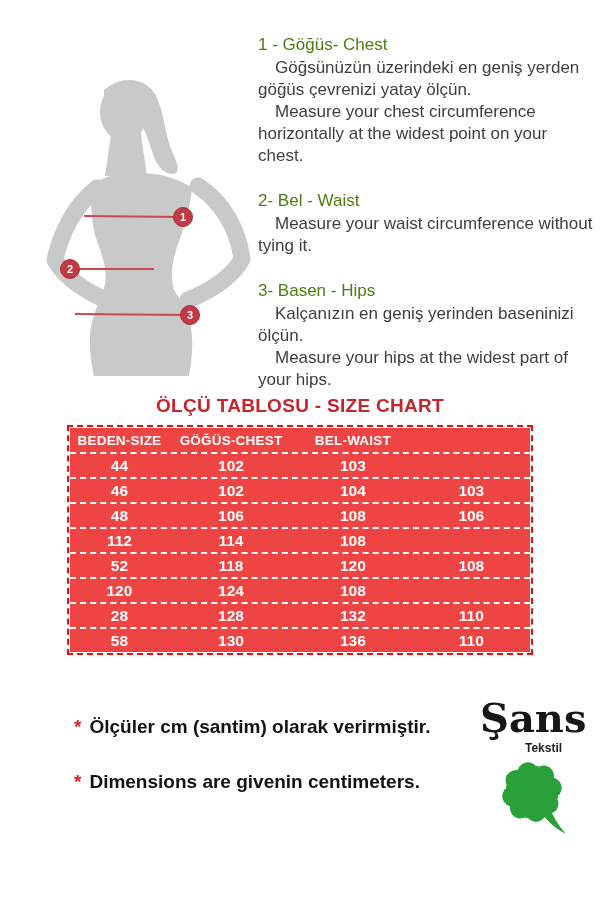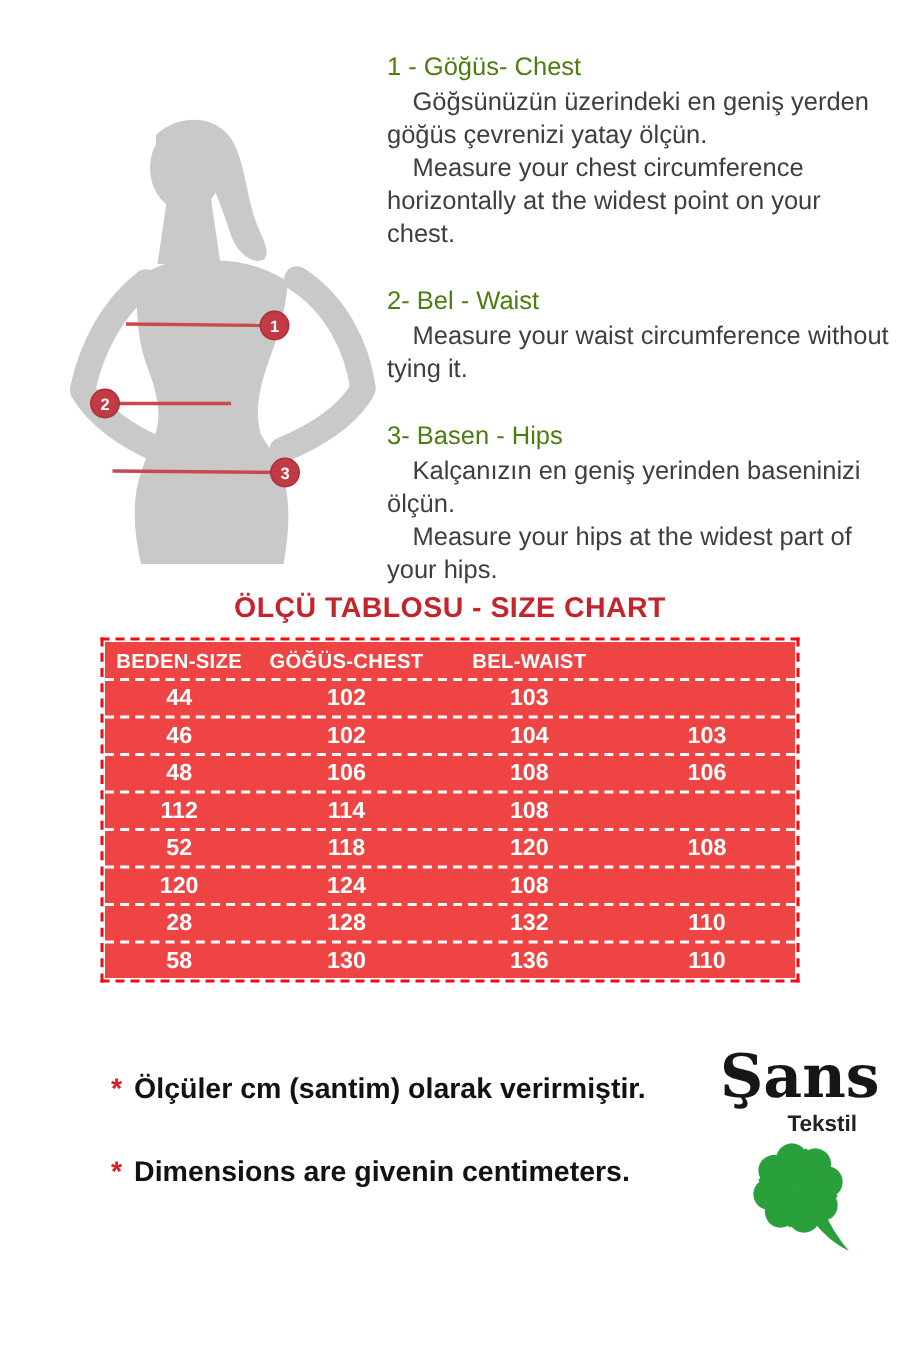--- a/index.html
+++ b/index.html
@@ -32,21 +32,21 @@
   
   .notes{position:absolute;left:56px;top:716px;width:390px;color:#121212;
          font-size:19px;font-weight:bold;}
   .note{margin:0 0 33px 18px;}
   .ast{color:#e01b24;margin-right:8px;}
 
   
   .brand{position:absolute;left:450px;top:697px;width:120px;height:140px;margin-left:28px;}
   .brand-name{position:absolute;left:2px;top:0;font-family:"DejaVu Serif","Liberation Serif",serif;
               font-weight:bold;font-size:40px;line-height:42px;color:#161616;}
-  .brand-sub{position:absolute;left:47px;top:44px;font-weight:bold;font-size:15px;color:#222;}
+  .brand-sub{position:absolute;left:47px;top:44px;font-weight:bold;font-size:12px;color:#222;}
   .clover{position:absolute;left:10px;top:57px;}
 </style>
 </head>
 <body>
 
 <div class="page">
 
   <div class="figure-wrap">
     <svg width="214" height="300" viewBox="0 0 214 300">
       <g fill="#c9c9ca" stroke="none">

